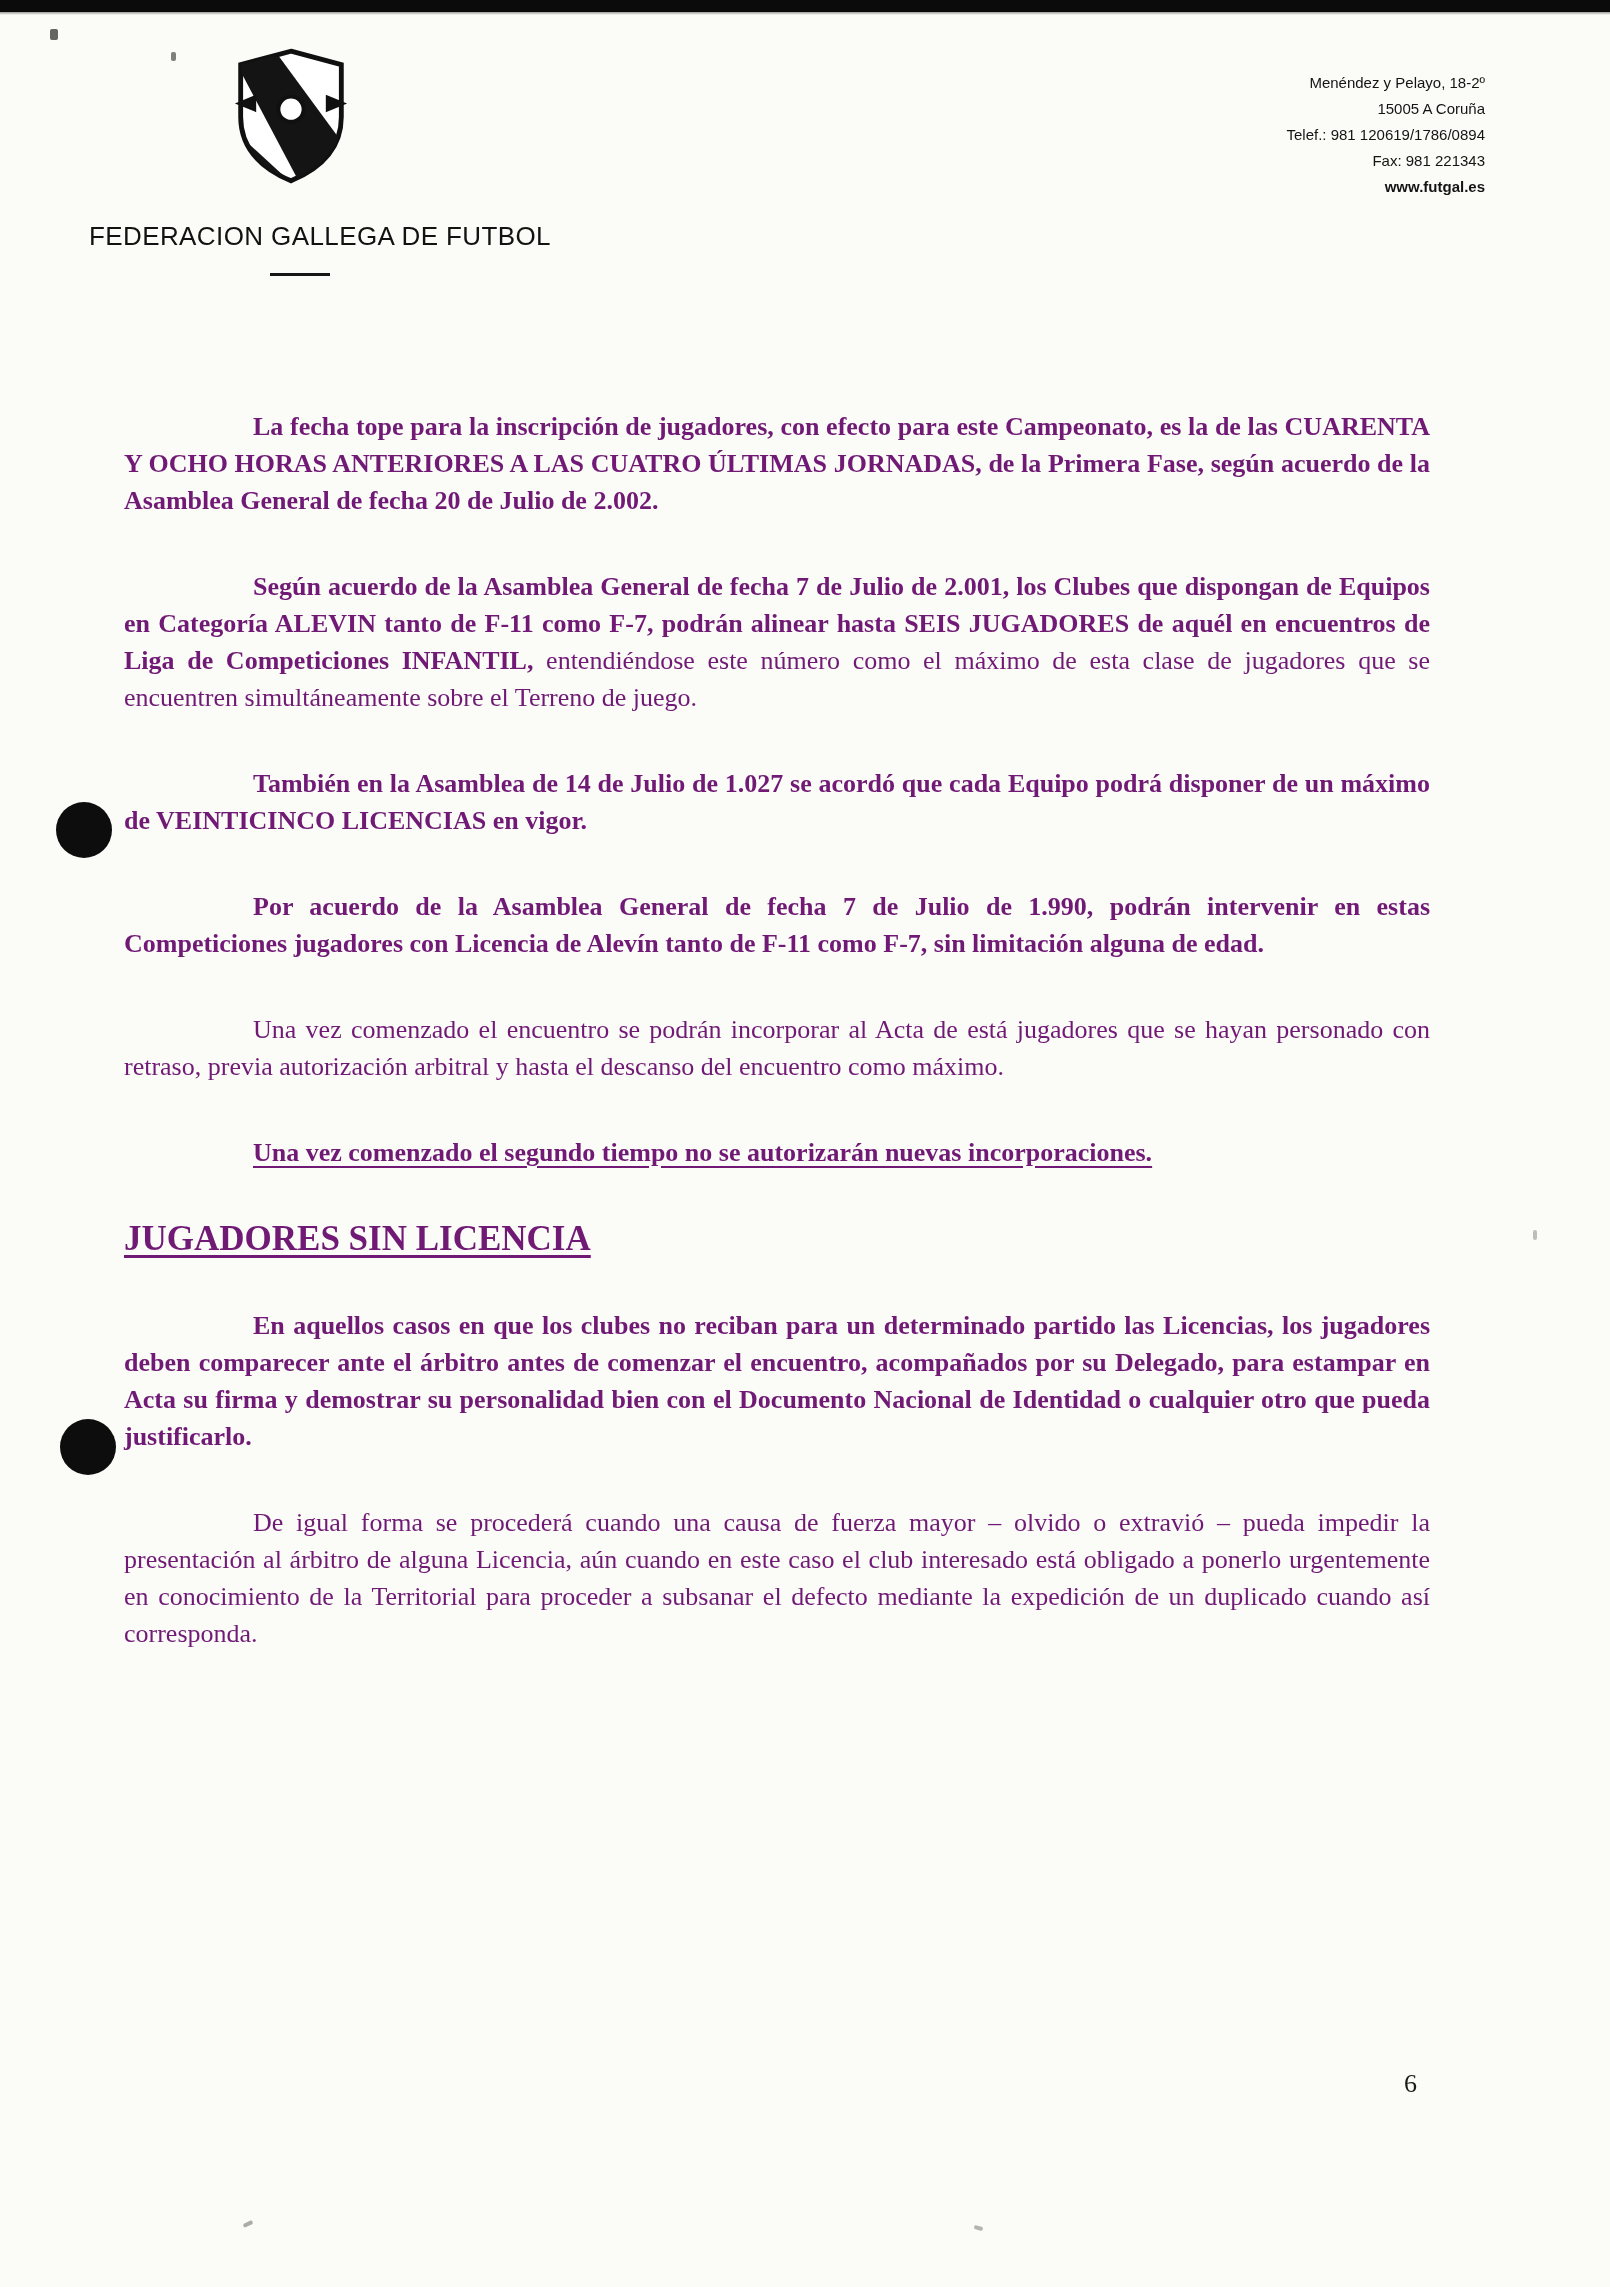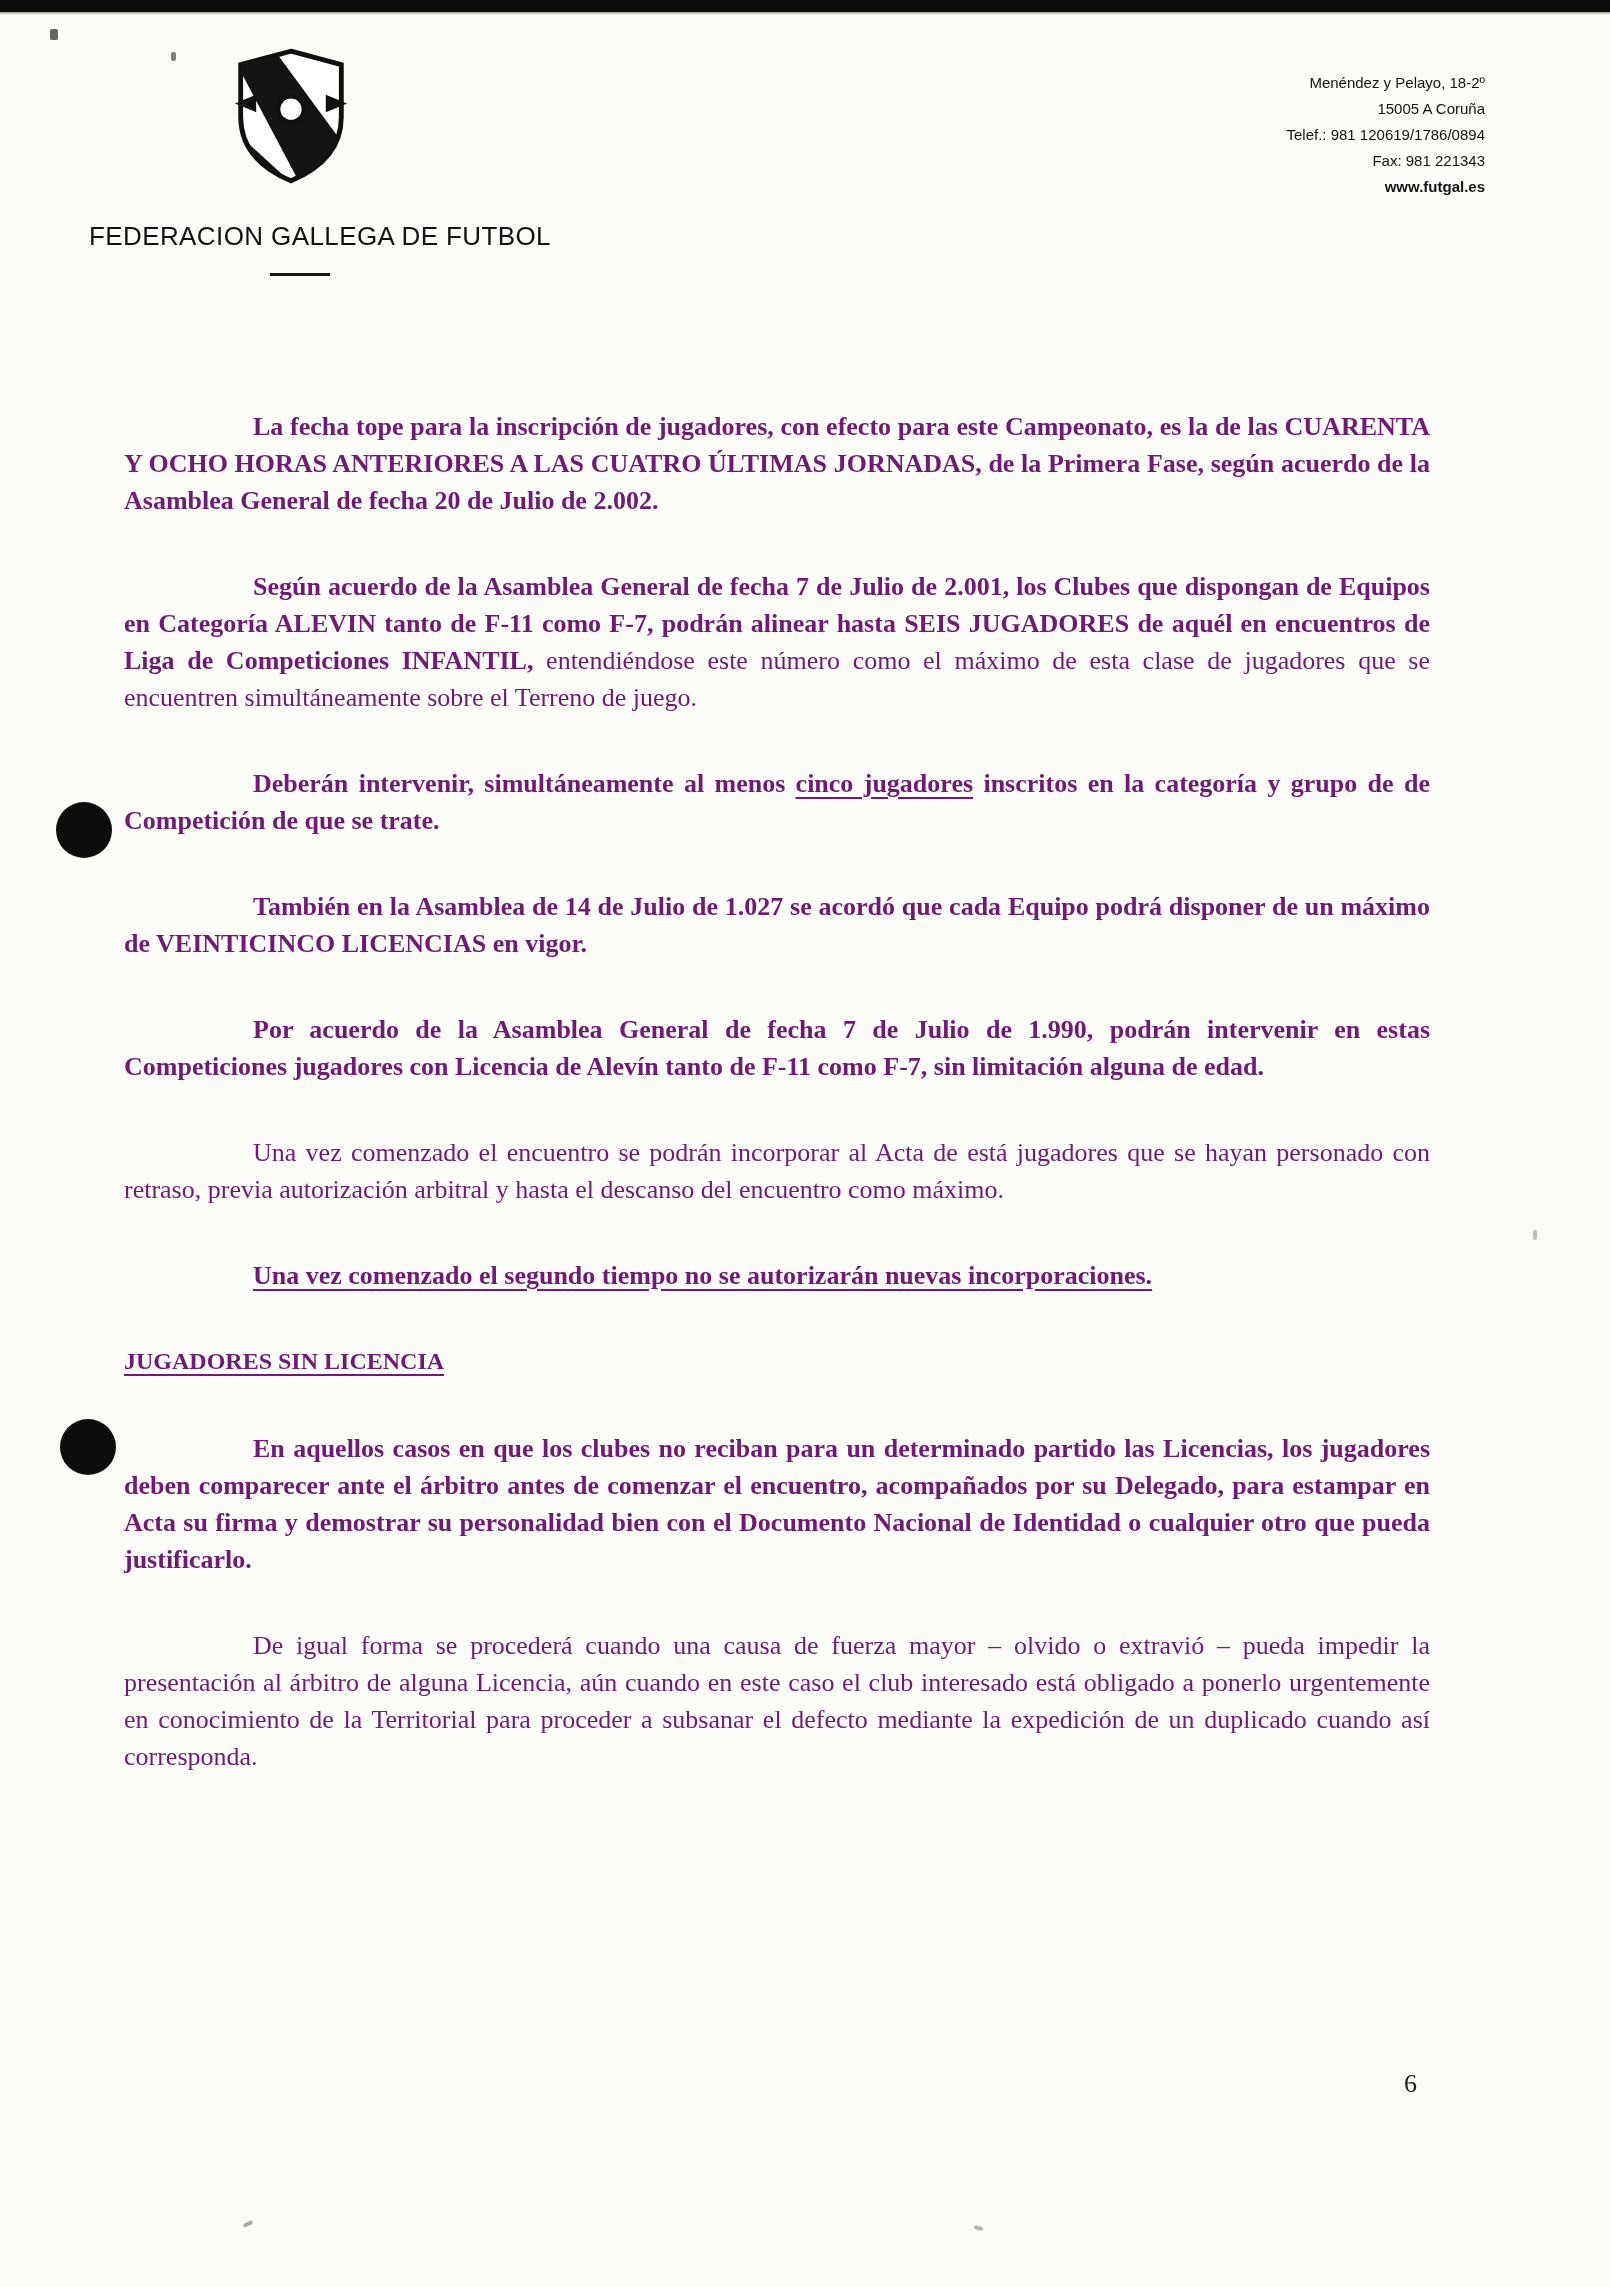--- a/index.html
+++ b/index.html
@@ -92,21 +92,21 @@
     color: #701a75;
     text-align: justify;
   }
   .body-text p {
     margin-bottom: 49px;
     text-indent: 129px;
   }
   .body-text h2 {
     margin: 3.9px 0 50px 0;
     text-indent: 0;
-    font-size: 24px;
+    font-size: 35px;
     font-weight: bold;
     text-align: left;
   }
   .seg-b { font-weight: bold; }
   .seg-u { text-decoration: underline; text-underline-offset: 4.9px; }
 
   .page-number {
     position: absolute;
     right: 194px;
     top: 2069px;
@@ -160,21 +160,20 @@
     <div>Fax: 981 221343</div>
     <div class="website">www.futgal.es</div>
   </div>
 
   <div class="hole hole-1"></div>
   <div class="hole hole-2"></div>
 
   <div class="body-text">
       <p><span class="seg-b">La fecha tope para la inscripción de jugadores, con efecto para este Campeonato, es la de las CUARENTA Y OCHO HORAS ANTERIORES A LAS CUATRO ÚLTIMAS JORNADAS, de la Primera Fase, según acuerdo de la Asamblea General de fecha 20 de Julio de 2.002.</span></p>
       <p><span class="seg-b">Según acuerdo de la Asamblea General de fecha 7 de Julio de 2.001, los Clubes que dispongan de Equipos en Categoría ALEVIN tanto de F-11 como F-7, podrán alinear hasta SEIS JUGADORES de aquél en encuentros de Liga de Competiciones INFANTIL, </span><span>entendiéndose este número como el máximo de esta clase de jugadores que se encuentren simultáneamente sobre el Terreno de juego.</span></p>
-      <p><span class="seg-b">Deberán intervenir, simultáneamente al menos </span><span class="seg-b seg-u">cinco jugadores</span><span class="seg-b"> inscritos en la categoría y grupo de de Competición de que se trate.</span></p>
       <p><span class="seg-b">También en la Asamblea de 14 de Julio de 1.027 se acordó que cada Equipo podrá disponer de un máximo de VEINTICINCO LICENCIAS en vigor.</span></p>
       <p><span class="seg-b">Por acuerdo de la Asamblea General de fecha 7 de Julio de 1.990, podrán intervenir en estas Competiciones jugadores con Licencia de Alevín tanto de F-11 como F-7, sin limitación alguna de edad.</span></p>
       <p><span>Una vez comenzado el encuentro se podrán incorporar al Acta de está jugadores que se hayan personado con retraso, previa autorización arbitral y hasta el descanso del encuentro como máximo.</span></p>
       <p><span class="seg-b seg-u">Una vez comenzado el segundo tiempo no se autorizarán nuevas incorporaciones.</span></p>
       <h2><span class="seg-b seg-u">JUGADORES SIN LICENCIA</span></h2>
       <p><span class="seg-b">En aquellos casos en que los clubes no reciban para un determinado partido las Licencias, los jugadores deben comparecer ante el árbitro antes de comenzar el encuentro, acompañados por su Delegado, para estampar en Acta su firma y demostrar su personalidad bien con el Documento Nacional de Identidad o cualquier otro que pueda justificarlo.</span></p>
       <p><span>De igual forma se procederá cuando una causa de fuerza mayor – olvido o extravió – pueda impedir la presentación al árbitro de alguna Licencia, aún cuando en este caso el club interesado está obligado a ponerlo urgentemente en conocimiento de la Territorial para proceder a subsanar el defecto mediante la expedición de un duplicado cuando así corresponda.</span></p>
     </div>
 
   <div class="page-number">6</div>

